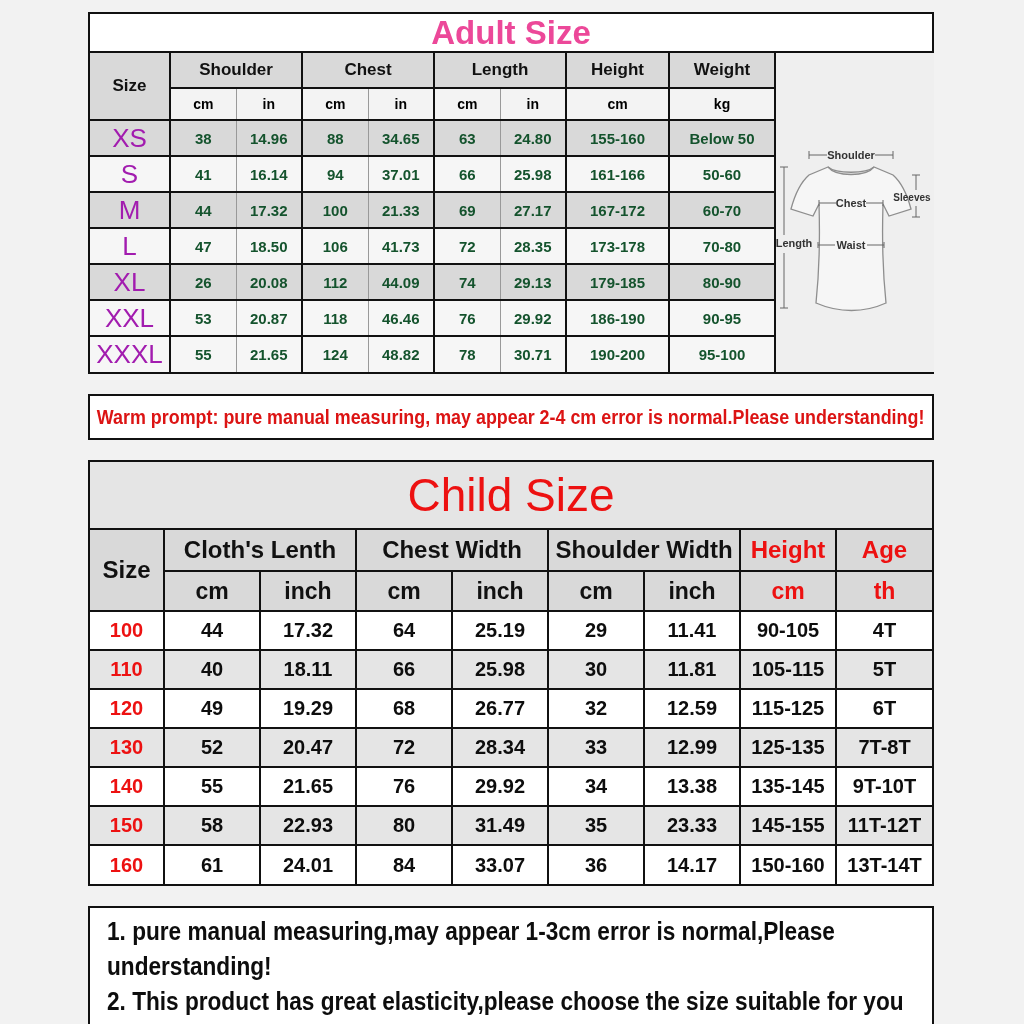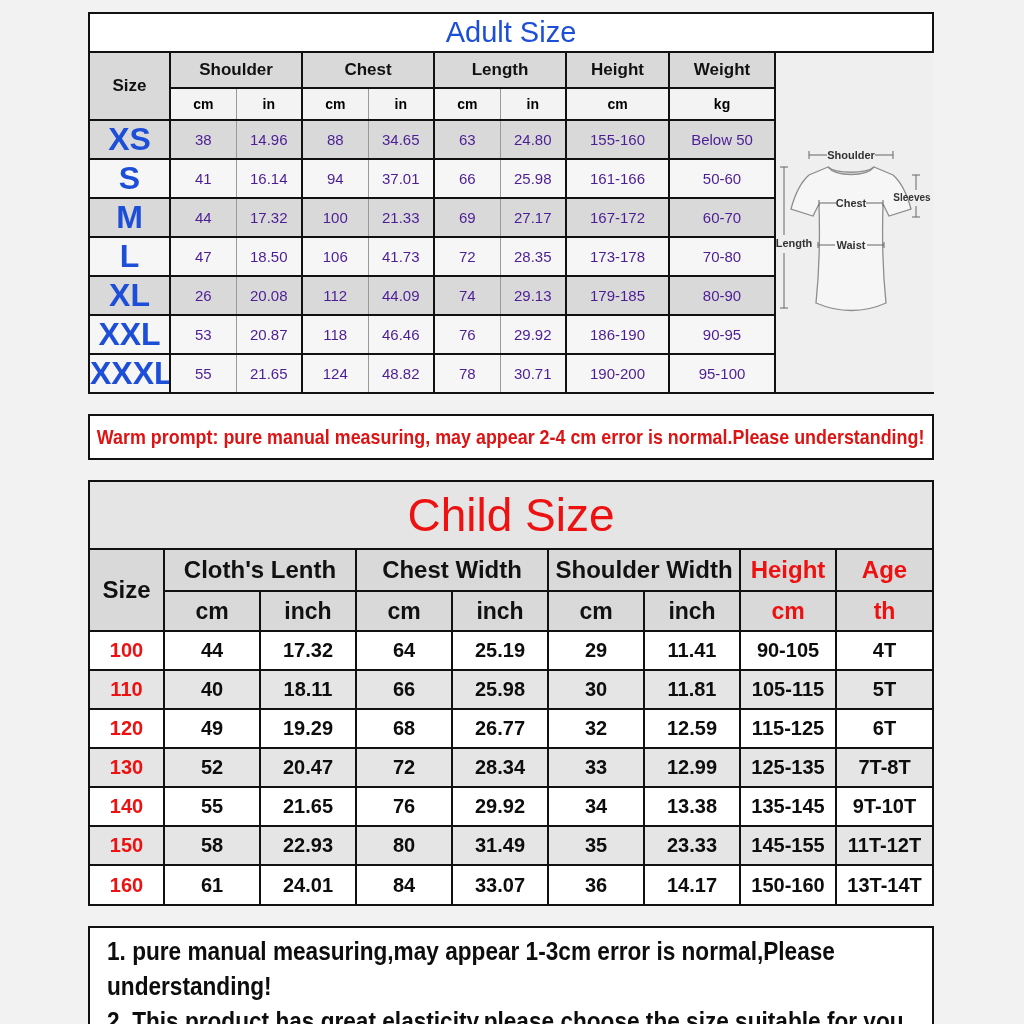--- a/index.html
+++ b/index.html
@@ -4,38 +4,38 @@
 <style>
   html,body{margin:0;padding:0}
   body{width:1024px;height:1024px;background:#f2f2f2;position:relative;overflow:hidden;
        font-family:"Liberation Sans","DejaVu Sans",sans-serif;}
   .content{position:absolute;left:88px;top:12px;width:846px}
   .content>section{margin-top:20px}
   .content>section:first-child{margin-top:0}
   .box{border:2px solid #111;background:#fff;box-sizing:border-box}
 
   
-  .adult-title{height:37px;line-height:37px;text-align:center;font-size:29px;font-weight:normal;
-               color:#1d4ed8;border-bottom:2px solid #111;background:#fff}
+  .adult-title{height:37px;line-height:37px;text-align:center;font-size:33px;font-weight:bold;
+               color:#ec4899;border-bottom:2px solid #111;background:#fff}
   .adult-body{display:flex}
   .size-table{border-collapse:collapse;table-layout:fixed}
   .size-table th,.size-table td{border:2px solid #111;text-align:center;vertical-align:middle;padding:0;overflow:hidden}
   .size-table thead tr:first-child>*{border-top:none}
   .size-table tbody tr:last-child>*{border-bottom:none}
   .size-table tr>*:first-child{border-left:none}
 
   .adult-table{width:685px}
   .adult-table col.c-size{width:80px}.adult-table col.c-u{width:66px}
   .adult-table col.c-h{width:103px}.adult-table col.c-w{width:106px}
   .adult-table thead tr:first-child th{height:34px;font-size:17px;font-weight:bold;background:#d9d9d9;color:#111}
   .adult-table thead th.size-h{background:#f3f3f3;font-size:19px}
   .adult-table thead tr.units th{height:30px;font-size:14px;font-weight:bold;background:#f3f3f3}
   .adult-table tbody tr{height:36px}
-  .adult-table td.size-cell{font-size:32px;font-weight:700;color:#1d4ed8}
-  .adult-table td.val-cell{font-size:15px;font-weight:normal;color:#4c1d95}
+  .adult-table td.size-cell{font-size:26px;font-weight:400;color:#a21caf}
+  .adult-table td.val-cell{font-size:15px;font-weight:bold;color:#14532d}
   .adult-table tbody tr.shaded td{background:#d9d9d9}
   .adult-table tbody tr.plain td{background:#f6f6f6}
   .sep{border-left:1px solid #999 !important}
   .presep{border-right:1px solid #999 !important}
 
   .diagram-cell{flex:1;background:#efefef;display:flex;justify-content:center;align-items:flex-start}
   .diagram-cell svg{margin-top:92px}
   .shirt path{fill:#f6f6f6;stroke:#8e8e8e;stroke-width:1.3}
   .shirt path.collar{fill:none}
   .dims path{fill:none;stroke:#666;stroke-width:1}

